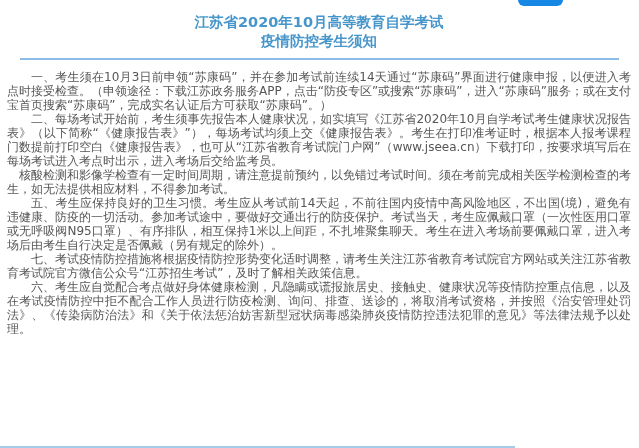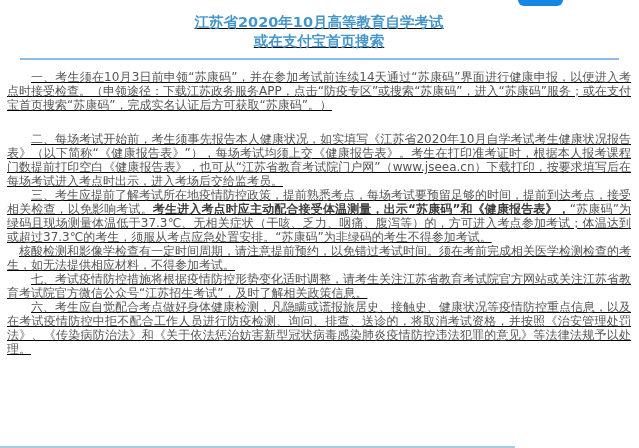--- a/index.html
+++ b/index.html
@@ -9,21 +9,21 @@
     font-family:"DejaVu Sans", sans-serif;
     position:relative;
     overflow:hidden;
   }
   .top-button {
     position:absolute; top:-6px; left:518px;
     width:45px; height:12px;
     background:#1687e4;
     border-radius:6px;
   }
-  .doc { padding:13px 8px 8px 7px;text-decoration:underline; }
+  .doc { padding:13px 8px 8px 7px; }
   .title {
     text-align:center;
     color:#4796cb;
     font-weight:bold;
     font-size:14.5px;
     line-height:19px;
   }
   .title-divider {
     height:2px;
     background:#8cbde9;
@@ -46,26 +46,26 @@
     background:#a5cbec;
   }
 </style>
 </head>
 <body>
 
 <div class="top-button"></div>
 
 <div class="doc">
   <div class="title">江苏省2020年10月高等教育自学考试</div>
-  <div class="title">或在支付宝首页搜索</div>
+  <div class="title">疫情防控考生须知</div>
   <div class="title-divider"></div>
   <div class="doc-body">
       <p class="para" style="text-indent: 2em;"><span>一、考生须在10月3日前申领“苏康码”，并在参加考试前连续14天通过“苏康码”界面进行健康申报，以便进入考点时接受检查。（申领途径：下载江苏政务服务APP，点击“防疫专区”或搜索“苏康码”，进入“苏康码”服务；或在支付宝首页搜索“苏康码”，完成实名认证后方可获取“苏康码”。）</span></p>
-      <p class="para" style="text-indent: 2em; margin-top: 20px;"><span>二、每场考试开始前，考生须事先报告本人健康状况，如实填写《江苏省2020年10月自学考试考生健康状况报告表》（以下简称“《健康报告表》”），每场考试均须上交《健康报告表》。考生在打印准考证时，根据本人报考课程门数提前打印空白《健康报告表》，也可从“江苏省教育考试院门户网”（www.jseea.cn）下载打印，按要求填写后在每场考试进入考点时出示，进入考场后交给监考员。</span></p>
-      <p class="para" style="text-indent: 2em;"><span>三、考生应提前了解考试所在地疫情防控政策，提前熟悉考点，每场考试要预留足够的时间，提前到达考点，接受相关检查，以免影响考试。</span><b>考生进入考点时应主动配合接受体温测量，出示“苏康码”和《健康报告表》，</b><span>“苏康码”为绿码且现场测量体温低于37.3℃、无相关症状（干咳、乏力、咽痛、腹泻等）的，方可进入考点参加考试；体温达到或超过37.3℃的考生，须服从考点应急处置安排。“苏康码”为非绿码的考生不得参加考试。</span></p>
+      <p class="para" style="text-indent: 2em;"><span>二、每场考试开始前，考生须事先报告本人健康状况，如实填写《江苏省2020年10月自学考试考生健康状况报告表》（以下简称“《健康报告表》”），每场考试均须上交《健康报告表》。考生在打印准考证时，根据本人报考课程门数提前打印空白《健康报告表》，也可从“江苏省教育考试院门户网”（www.jseea.cn）下载打印，按要求填写后在每场考试进入考点时出示，进入考场后交给监考员。</span></p>
       <p class="para" style="text-indent: 1em;"><span>核酸检测和影像学检查有一定时间周期，请注意提前预约，以免错过考试时间。须在考前完成相关医学检测检查的考生，如无法提供相应材料，不得参加考试。</span></p>
+      <p class="para" style="text-indent: 2em;"><span>五、考生应保持良好的卫生习惯。考生应从考试前14天起，不前往国内疫情中高风险地区，不出国(境)，避免有违健康、防疫的一切活动。参加考试途中，要做好交通出行的防疫保护。考试当天，考生应佩戴口罩（一次性医用口罩或无呼吸阀N95口罩）、有序排队，相互保持1米以上间距，不扎堆聚集聊天。考生在进入考场前要佩戴口罩，进入考场后由考生自行决定是否佩戴（另有规定的除外）。</span></p>
       <p class="para" style="text-indent: 2em;"><span>七、考试疫情防控措施将根据疫情防控形势变化适时调整，请考生关注江苏省教育考试院官方网站或关注江苏省教育考试院官方微信公众号“江苏招生考试”，及时了解相关政策信息。</span></p>
       <p class="para" style="text-indent: 2em;"><span>六、考生应自觉配合考点做好身体健康检测，凡隐瞒或谎报旅居史、接触史、健康状况等疫情防控重点信息，以及在考试疫情防控中拒不配合工作人员进行防疫检测、询问、排查、送诊的，将取消考试资格，并按照《治安管理处罚法》、《传染病防治法》和《关于依法惩治妨害新型冠状病毒感染肺炎疫情防控违法犯罪的意见》等法律法规予以处理。</span></p>
     </div>
 
 </div>
 
 <div class="bottom-line"></div>
 
 </body></html>

